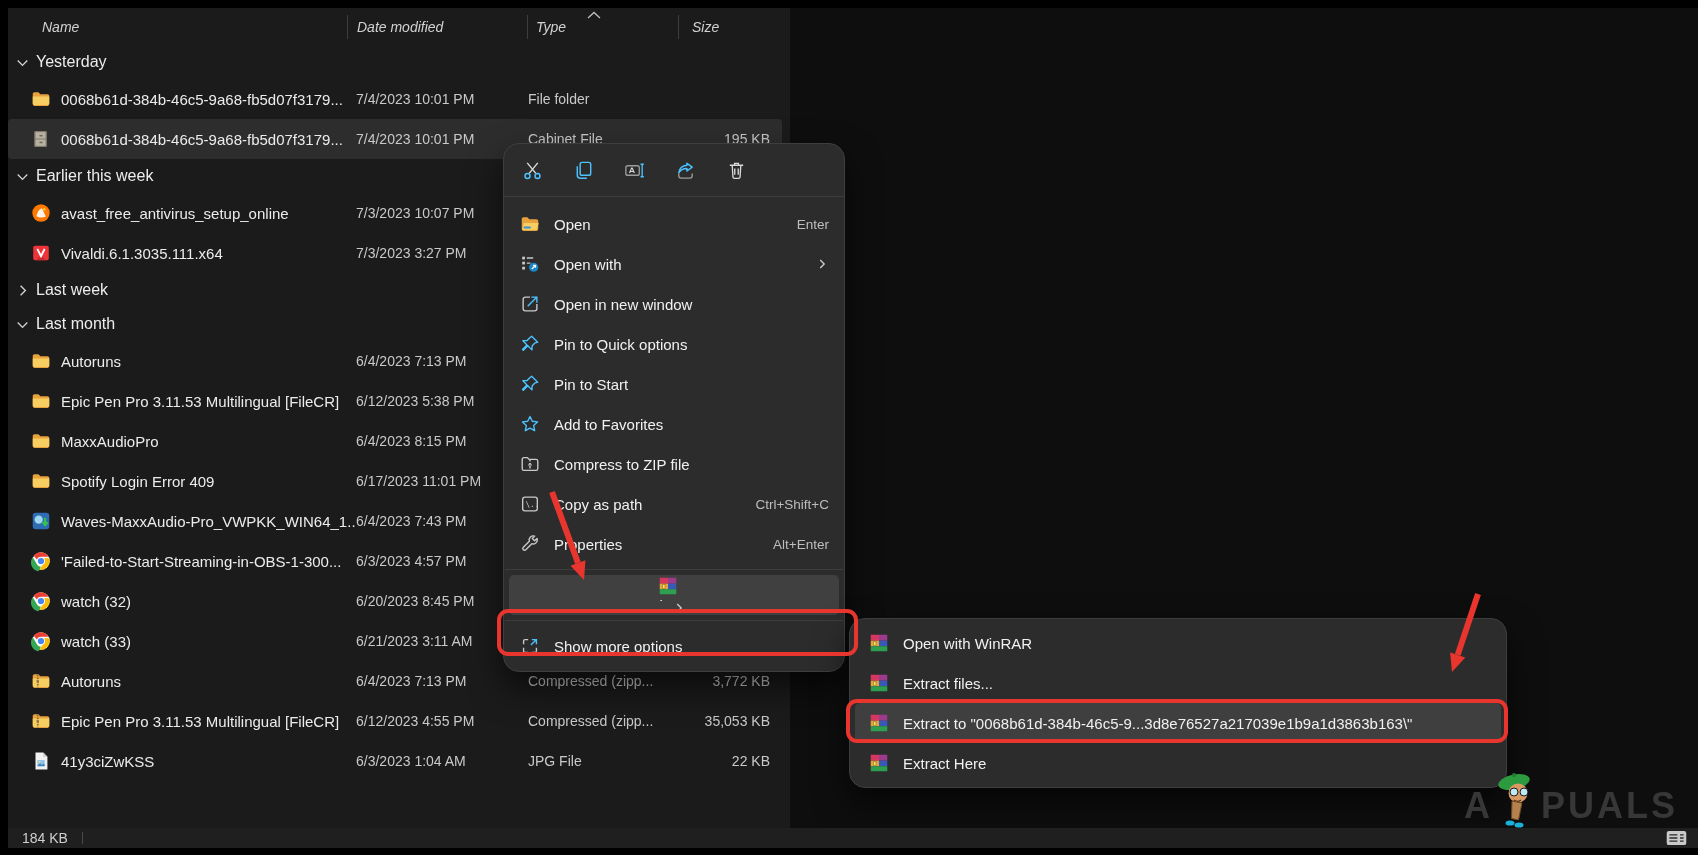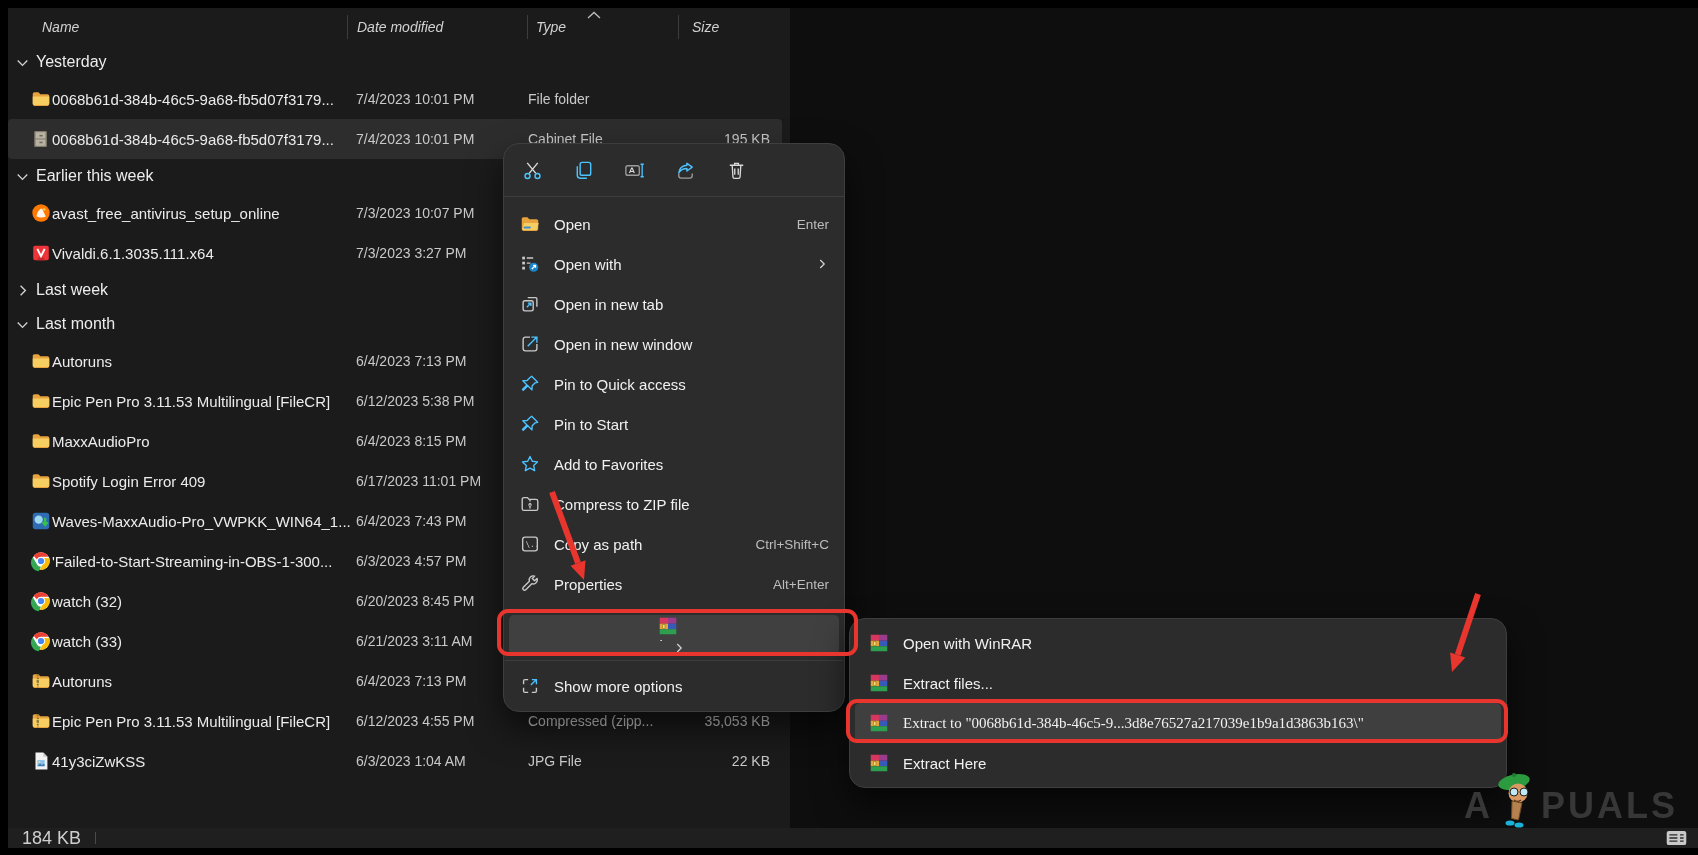--- a/index.html
+++ b/index.html
@@ -22,21 +22,21 @@
   .hcaret{position:absolute;left:578px;top:3px;width:16px;height:8px;}
   .hcaret svg{width:16px;height:8px;display:block;}
 
   #rows{padding-right:8px;}
   .grow{height:34px;display:flex;align-items:center;padding-left:6px;gap:5px;}
   .gchev{width:17px;height:17px;display:inline-flex;}
   .gchev svg{width:17px;height:17px;}
   .glabel{font-size:16px;color:#ececec;}
   .frow{height:40px;display:grid;grid-template-columns:348px 172px 150px 92px;align-items:center;border-radius:4px;}
   .frow.selected{background:#2d2d2d;}
-  .fname{display:flex;align-items:center;padding-left:22px;font-size:15px;color:#ececec;white-space:nowrap;overflow:hidden;}
+  .fname{display:flex;align-items:center;gap:9px;padding-left:22px;font-size:15px;color:#ececec;white-space:nowrap;overflow:hidden;}
   .ficon{width:22px;height:22px;flex:0 0 22px;display:inline-flex;}
   .ficon svg{width:22px;height:22px;}
   .fdate,.ftype{font-size:14px;color:#c9c9c9;white-space:nowrap;overflow:hidden;}
   .fsize{font-size:14px;color:#c9c9c9;text-align:right;white-space:nowrap;}
 
   
   .menu-panel{position:absolute;background:#2c2c2c;border:1px solid #3e3e3e;border-radius:16px;
               box-shadow:0 16px 34px rgba(0,0,0,.6);}
   #ctxmenu{left:503px;top:143px;width:340px;z-index:20;padding-bottom:5px;}
   .mtoolbar{height:52px;display:flex;align-items:center;padding:0 17px;gap:28px;border-bottom:1px solid #3d3d3d;}
@@ -48,37 +48,37 @@
   .micon{width:22px;height:22px;flex:0 0 22px;margin-right:13px;display:inline-flex;}
   .micon svg{width:22px;height:22px;}
   .mlabel{flex:1;font-size:15px;color:#f1f1f1;white-space:nowrap;overflow:hidden;}
   .msc{font-size:13.5px;color:#bdbdbd;margin-left:10px;}
   .mchev{width:14px;height:14px;margin-left:10px;display:inline-flex;}
   .mchev svg{width:14px;height:14px;}
   .msep{height:1px;background:#3d3d3d;margin:5px 1px;}
 
   #submenu{left:849px;top:618px;width:656px;z-index:25;padding:4px 0;}
   .si{height:40px;display:flex;align-items:center;margin:0 5px;padding:0 13px;border-radius:5px;}
-  .si.hov{background:#3f3f3f;font-family:Liberation Serif, serif;}
+  .si.hov{background:#3f3f3f;}
   .si .mlabel{font-size:15px;}
 
   
   .ann-box{position:absolute;border:4px solid #e8352e;border-radius:11px;z-index:40;pointer-events:none;}
   #ann-box-winrar{left:497px;top:609px;width:353px;height:39px;}
   #ann-box-extract{left:846px;top:699px;width:654px;height:36px;}
   #ann-arrows{position:absolute;left:0;top:0;width:1698px;height:855px;z-index:41;pointer-events:none;}
 
   
   .watermark{position:absolute;left:1464px;top:770px;z-index:31;display:flex;align-items:flex-end;}
   .wm-text{font-size:36px;font-weight:bold;color:#373737;letter-spacing:3px;line-height:1;padding-bottom:8px;}
   .wm-mascot{width:46px;height:62px;margin:0 1px;display:inline-flex;}
 
   
   .statusbar{position:absolute;left:8px;top:828px;width:1690px;height:20px;background:#1f1f1f;z-index:30;display:flex;align-items:center;}
-  .sb-size{font-size:18px;color:#cfcfcf;margin-left:14px;}
+  .sb-size{font-size:14px;color:#cfcfcf;margin-left:14px;}
   .sb-div{width:1px;height:12px;background:#4a4a4a;margin-left:14px;}
   .sb-view{position:absolute;right:10px;top:2px;width:23px;height:16px;display:inline-flex;}
   .sb-view svg{width:23px;height:16px;}
 </style>
 </head>
 <body>
 
 <div id="canvas">
   <div class="edge-top"></div>
 
@@ -429,43 +429,33 @@
           <span class="mlabel">Open with</span>
           <span class="mchev">
             <svg viewBox="0 0 16 16">
               <path d="M6 3.5L10.5 8 6 12.5" fill="none" stroke="#cfcfcf" stroke-width="1.5"></path>
             </svg>
           </span>
         </div>
         <div class="mi">
           <span class="micon">
             <svg viewBox="0 0 24 24">
-              <path d="M9.5 5H18a1.5 1.5 0 011.5 1.5V15" fill="none" stroke="#c9c9c9" stroke-width="1.5"></path>
-              <rect x="4.5" y="8.5" width="11" height="11" rx="2" fill="none" stroke="#c9c9c9" stroke-width="1.5"></rect>
-              <path d="M8.5 15.5l4.5-4.5M9.7 11H13v3.3" fill="none" stroke="#4cc2ff" stroke-width="1.5"></path>
-            </svg>
-          </span>
-          <span class="mlabel">Open in new tab</span>
-        </div>
-        <div class="mi">
-          <span class="micon">
-            <svg viewBox="0 0 24 24">
               <path d="M12 4.5H7A2.5 2.5 0 004.5 7v10A2.5 2.5 0 007 19.5h10a2.5 2.5 0 002.5-2.5v-5" fill="none" stroke="#c9c9c9" stroke-width="1.5"></path>
               <path d="M9.5 14.5L19 5M13.5 4.5H19.5V10.5" fill="none" stroke="#4cc2ff" stroke-width="1.5"></path>
             </svg>
           </span>
           <span class="mlabel">Open in new window</span>
         </div>
         <div class="mi">
           <span class="micon">
             <svg viewBox="0 0 24 24">
               <path d="M13.8 3.6l6.6 6.6-3 .6-3 3-.3 4.6-4.5-4.5-4.9 4.9-.9-.9 4.9-4.9L4.2 8.5l4.6-.3 3-3z" fill="none" stroke="#4cc2ff" stroke-width="1.5" stroke-linejoin="round"></path>
             </svg>
           </span>
-          <span class="mlabel">Pin to Quick access</span>
+          <span class="mlabel">Pin to Quick options</span>
         </div>
         <div class="mi">
           <span class="micon">
             <svg viewBox="0 0 24 24">
               <path d="M13.8 3.6l6.6 6.6-3 .6-3 3-.3 4.6-4.5-4.5-4.9 4.9-.9-.9 4.9-4.9L4.2 8.5l4.6-.3 3-3z" fill="none" stroke="#4cc2ff" stroke-width="1.5" stroke-linejoin="round"></path>
             </svg>
           </span>
           <span class="mlabel">Pin to Start</span>
         </div>
         <div class="mi">

